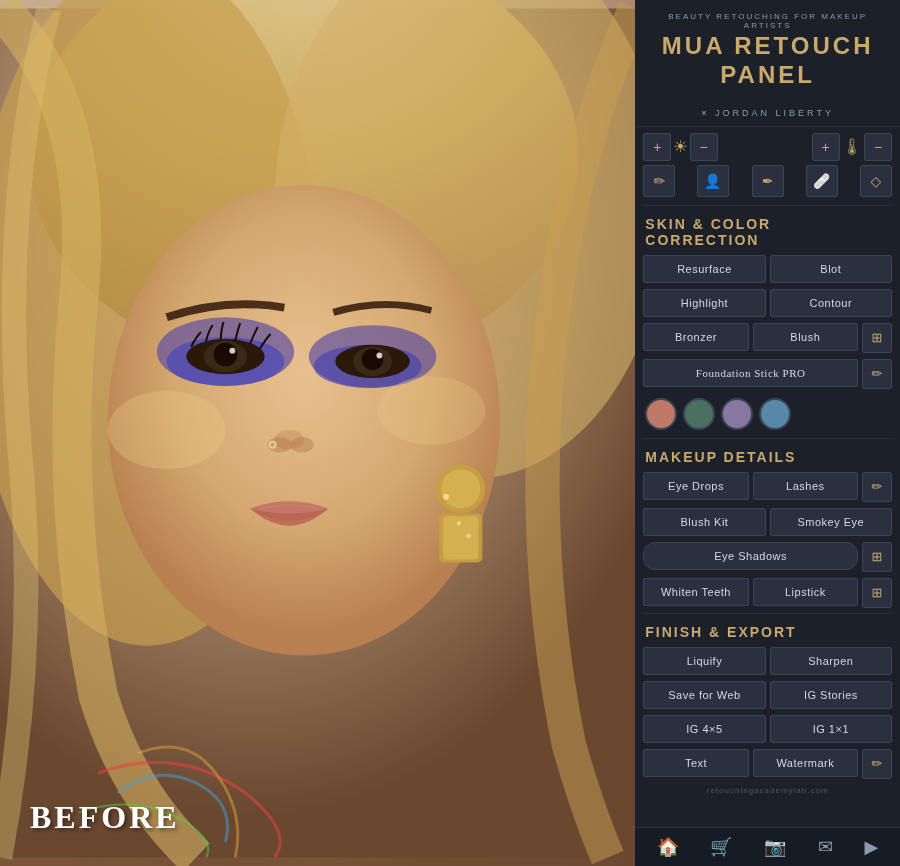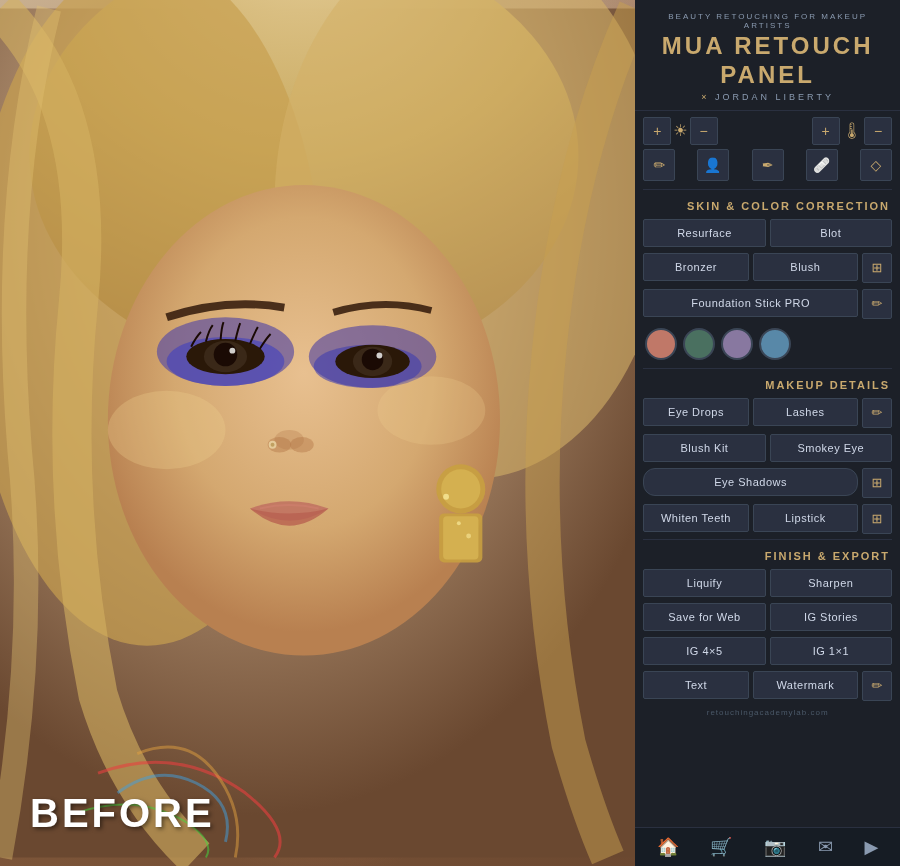--- a/index.html
+++ b/index.html
@@ -18,24 +18,25 @@
       position: relative;
       background: linear-gradient(135deg, #c9a96e 0%, #d4956a 20%, #b8825a 40%, #8b6340 60%, #a07850 80%, #c4955f 100%);
       overflow: hidden;
     }
 
     .before-label {
       position: absolute;
       bottom: 30px;
       left: 30px;
       color: white;
-      font-size: 40px;
+      font-size: 32px;
       font-weight: bold;
       letter-spacing: 3px;
       text-shadow: 2px 2px 4px rgba(0,0,0,0.5);
+      font-family: Liberation Serif, serif;
     }
 
     
     .photo-bg {
       width: 100%;
       height: 100%;
       background:
         radial-gradient(ellipse at 30% 35%, #d4a574 0%, transparent 40%),
         radial-gradient(ellipse at 70% 20%, #c8b89a 0%, transparent 35%),
         radial-gradient(ellipse at 50% 60%, #b87c5a 0%, transparent 50%),
@@ -82,21 +83,21 @@
       text-align: center;
       line-height: 1.2;
     }
 
     .panel-brand {
       color: #8a9ab0;
       font-size: 9px;
       letter-spacing: 3px;
       text-transform: uppercase;
       text-align: center;
-      margin-top: 2px;
+      margin-top: 18px;
     }
 
     .brand-x {
       color: #c9a96e;
     }
 
     .toolbar-btn {
       background: #2a3040;
       border: 1px solid #3a4555;
       color: #c9a96e;
@@ -110,25 +111,25 @@
       border-radius: 2px;
     }
 
     .toolbar-icon {
       color: #c9a96e;
       font-size: 16px;
     }
 
     .section-label {
       color: #c9a96e;
-      font-size: 11px;
+      font-size: 14px;
       font-weight: bold;
       letter-spacing: 2px;
       text-transform: uppercase;
-      text-align: right;
+      text-align: left;
       padding: 8px 10px 4px;
     }
 
     .btn-row {
       display: flex;
       gap: 4px;
       padding: 3px 8px;
       align-items: flex-start;
     }
 
@@ -352,29 +353,33 @@
 
   <div class="divider"></div>
 
   <div class="section-label">Skin &amp; Color Correction</div>
 
   <div class="btn-row">
     <button class="btn-main">Resurface</button>
     <button class="btn-main">Blot</button>
   </div>
 
+  <div class="btn-row">
+    <button class="btn-main">Highlight</button>
+    <button class="btn-main">Contour</button>
+  </div>
 
   <div class="btn-row">
     <button class="btn-main">Bronzer</button>
     <button class="btn-main">Blush</button>
     <div class="btn-icon">⊞</div>
   </div>
 
   <div class="btn-row">
-    <button class="btn-main" style="flex:3;">Foundation Stick PRO</button>
+    <button class="btn-main" style="flex:3;font-family:Liberation Serif, serif;">Foundation Stick PRO</button>
     <div class="btn-icon">✏</div>
   </div>
 
   <div class="color-swatches">
     <div class="swatch swatch-1"></div>
     <div class="swatch swatch-2"></div>
     <div class="swatch swatch-3"></div>
     <div class="swatch swatch-4"></div>
   </div>
 

